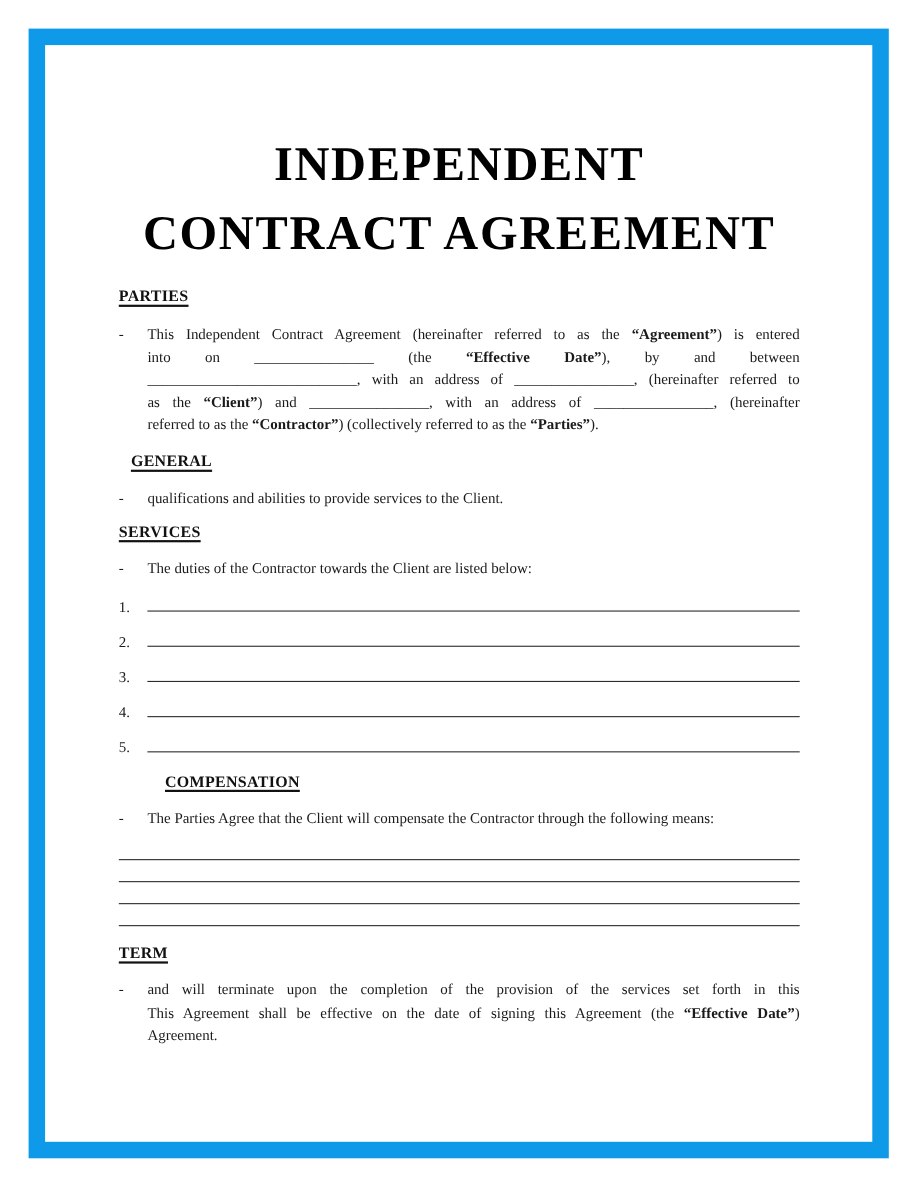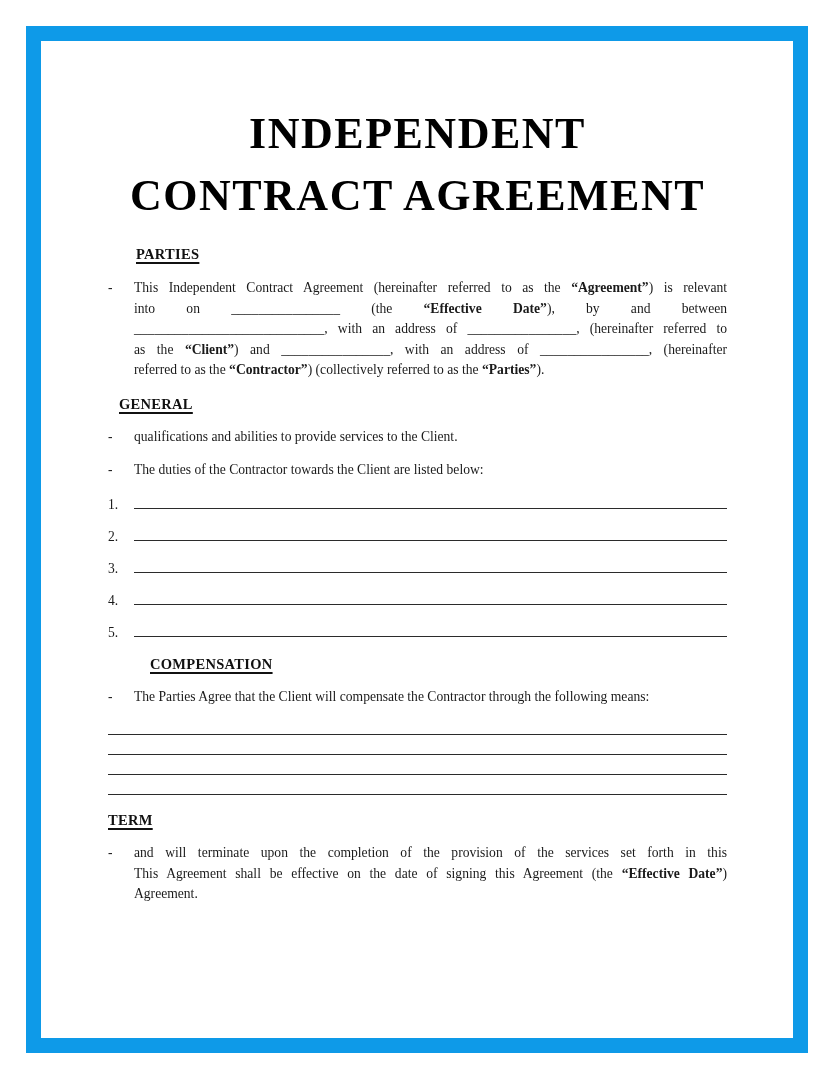--- a/index.html
+++ b/index.html
@@ -14,21 +14,21 @@
   .canvas { position: absolute; inset: 0; background: #ffffff; }
   .frame {
     position: absolute;
     left: 26px; top: 26px; right: 26px; bottom: 27px;
     border-style: solid;
     border-width: 15px;
     background: #ffffff;
   }
   .content {
     position: absolute;
-    left: 67px; right: 66px; top: 0;
+    left: 67px; right: 66px; top: 16px;
     padding-top: 62px;
   }
   .doc-title {
     text-align: center;
     font-weight: 700;
     color: #000000;
     font-size: 44px;
     line-height: 62px;
     letter-spacing: 1.5px;
   }
@@ -36,21 +36,21 @@
     font-weight: 700;
     font-size: 14.5px;
     line-height: 19px;
     letter-spacing: 0.3px;
     color: #111111;
     text-decoration: underline;
     text-decoration-thickness: 1.5px;
     text-underline-offset: 2.5px;
   }
   .mt-title { margin-top: 0; }
-  .h-parties { margin-top: 18px; margin-left: 28px; }
+  .h-parties { margin-top: 18px; }
   .h-general { margin-top: 14px; margin-left: 11px; }
   .h-services { margin-top: 12px; }
   .h-compensation { margin-top: 14px; margin-left: 42px; }
   .h-term { margin-top: 16px; }
 
   .para { display: flex; align-items: flex-start; }
   .p-parties { margin-top: 14px; }
   .p-general { margin-top: 13px; }
   .p-services { margin-top: 13px; }
   .p-compensation { margin-top: 13px; }
@@ -105,36 +105,37 @@
 
       <h1 class="doc-title mt-title">
         <div>INDEPENDENT</div>
         <div>CONTRACT AGREEMENT</div>
       </h1>
 
       <div class="sec-heading h-parties">PARTIES</div>
       <div class="para p-parties">
         <span class="dash">-</span>
         <div class="ptext">
-            <div class="tline just"><span>This Independent Contract Agreement (hereinafter referred to as the </span><span class="b">“Agreement”</span><span>) is relevant</span></div>
+            <div class="tline just"><span>This Independent Contract Agreement (hereinafter referred to as the </span><span class="b">“Agreement”</span><span>) is entered</span></div>
             <div class="tline just"><span>into on </span><span>________________</span><span> (the </span><span class="b">“Effective Date”</span><span>), by and between</span></div>
             <div class="tline just"><span>____________________________</span><span>, with an address of </span><span>________________</span><span>, (hereinafter referred to</span></div>
             <div class="tline just"><span>as the </span><span class="b">“Client”</span><span>) and </span><span>________________</span><span>, with an address of </span><span>________________</span><span>, (hereinafter</span></div>
             <div class="tline"><span>referred to as the </span><span class="b">“Contractor”</span><span>) (collectively referred to as the </span><span class="b">“Parties”</span><span>).</span></div>
           </div>
       </div>
 
       <div class="sec-heading h-general">GENERAL</div>
       <div class="para p-general">
         <span class="dash">-</span>
         <div class="ptext">
             <div class="tline"><span>qualifications and abilities to provide services to the Client.</span></div>
           </div>
       </div>
 
+      <div class="sec-heading h-services">SERVICES</div>
       <div class="para p-services">
         <span class="dash">-</span>
         <div class="ptext">
             <div class="tline"><span>The duties of the Contractor towards the Client are listed below:</span></div>
           </div>
       </div>
 
       <div class="svc-list">
         <div class="svc-row">
           <span class="svc-num">1.</span>

